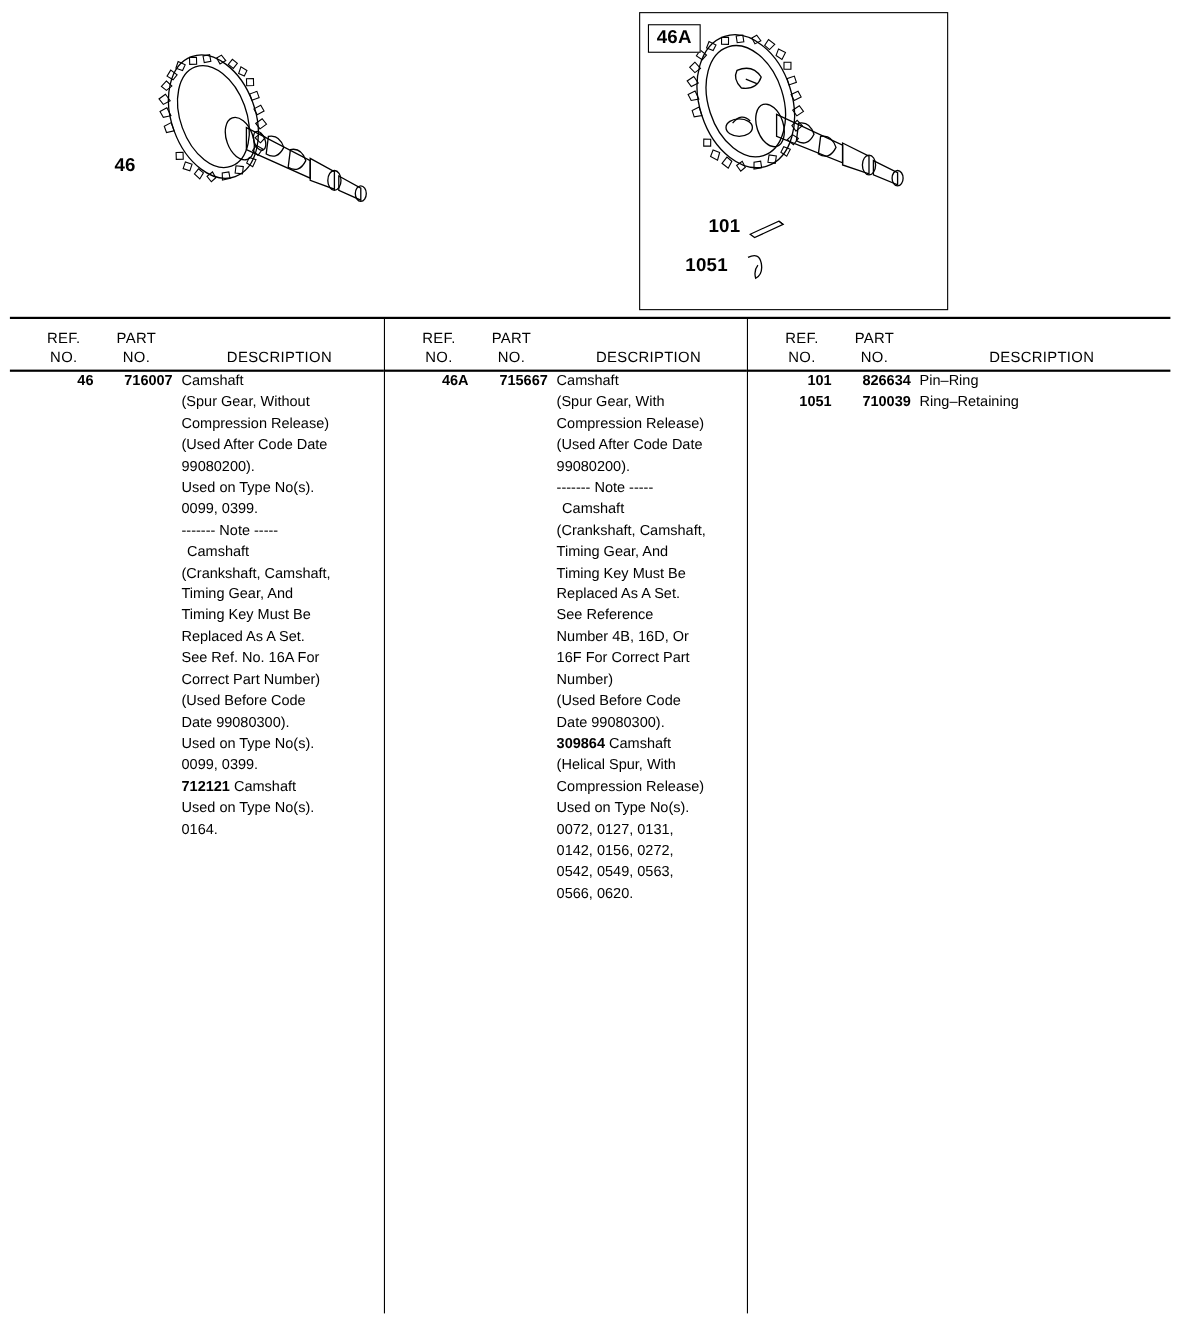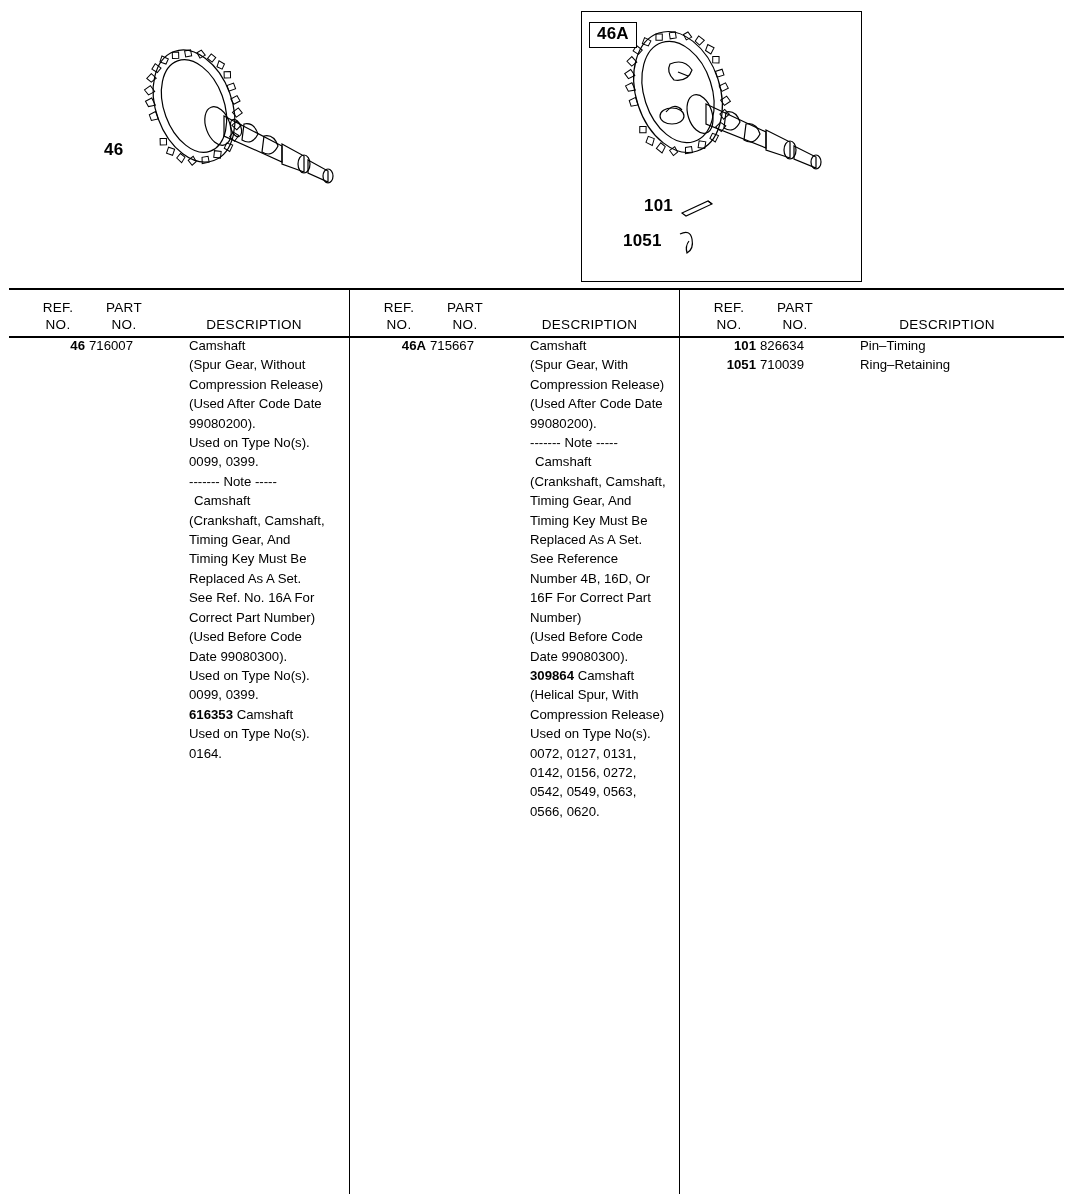--- a/index.html
+++ b/index.html
@@ -117,29 +117,30 @@
   .cell-ref {
     width: 62px;
     margin-left: 18px;
     text-align: right;
     font-weight: bold;
     padding-right: 4px;
     box-sizing: border-box;
   }
   .cell-part {
     width: 74px;
-    font-weight: normal;
+    text-align: right;
+    font-weight: bold;
     padding-right: 6px;
     box-sizing: border-box;
   }
   .cell-desc {
     flex: 1;
     padding-left: 2px;
   }
-  .desc-line { white-space: pre-wrap; margin-left: 24px; }
+  .desc-line { white-space: pre-wrap; }
   .desc-line.bold { font-weight: normal; }
   .desc-line.indent { padding-left: 5px; }
   .desc-line b { font-weight: bold; }
 </style>
 </head>
 <body>
 
 <div id="illustration">
 
   <div class="figure" id="fig-46">
@@ -301,21 +302,21 @@
             <div class="desc-line">(Crankshaft, Camshaft,</div>
             <div class="desc-line">Timing Gear, And</div>
             <div class="desc-line">Timing Key Must Be</div>
             <div class="desc-line">Replaced As A Set.</div>
             <div class="desc-line">See Ref. No. 16A For</div>
             <div class="desc-line">Correct Part Number)</div>
             <div class="desc-line">(Used Before Code</div>
             <div class="desc-line">Date 99080300).</div>
             <div class="desc-line">Used on Type No(s).</div>
             <div class="desc-line">0099, 0399.</div>
-            <div class="desc-line"><b>616353</b> Camshaft</div>
+            <div class="desc-line"><b>712121</b> Camshaft</div>
             <div class="desc-line">Used on Type No(s).</div>
             <div class="desc-line">0164.</div>
           </div>
         </div>
       </div>
   </div>
 
   <div class="col col-2">
     <div class="col-header">
       <div class="hdr-ref">
@@ -375,21 +376,21 @@
         <span class="hdr-l2">NO.</span>
       </div>
       <div class="hdr-desc">DESCRIPTION</div>
     </div>
     <div class="col-rule"></div>
     <div class="rows">
         <div class="row">
           <div class="cell-ref">101</div>
           <div class="cell-part">826634</div>
           <div class="cell-desc">
-            <div class="desc-line">Pin–Timing</div>
+            <div class="desc-line">Pin–Ring</div>
           </div>
         </div>
         <div class="row">
           <div class="cell-ref">1051</div>
           <div class="cell-part">710039</div>
           <div class="cell-desc">
             <div class="desc-line">Ring–Retaining</div>
           </div>
         </div>
       </div>

